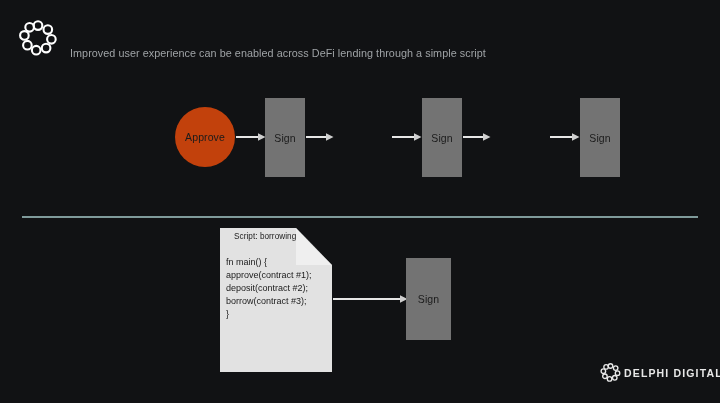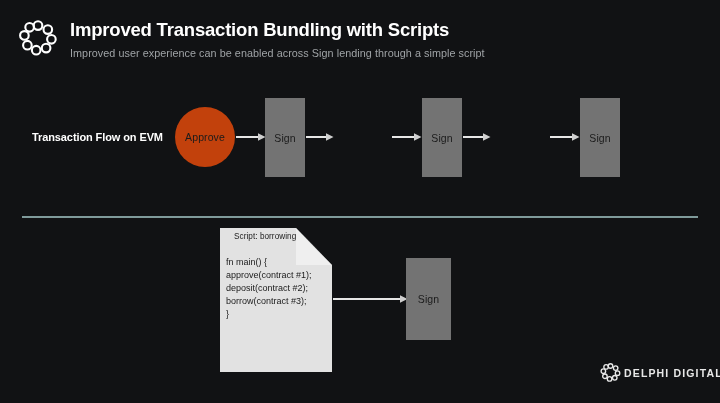--- a/index.html
+++ b/index.html
@@ -164,28 +164,26 @@
           <circle cx="33.4" cy="21.3" r="4.3"></circle>
           <circle cx="28.1" cy="30.1" r="4.3"></circle>
           <circle cx="18.2" cy="32.2" r="4.3"></circle>
           <circle cx="9.4" cy="27.2" r="4.3"></circle>
           <circle cx="6.4" cy="17.4" r="4.3"></circle>
           <circle cx="11.6" cy="9.3" r="4.3"></circle>
         </g>
       </svg>
     </div>
 
-    <div id="title">Improved Transaction Bundling with Scripts</div>
-
-    <div id="subtitle">Improved user experience can be enabled across Sign lending through a simple script</div>
+
+    <div id="subtitle">Improved user experience can be enabled across DeFi lending through a simple script</div>
   </div>
 
   <div id="divider"></div>
 
-  <div class="row-label" id="label-evm">Transaction Flow on EVM</div>
 
   <div class="node node-circle" style="left:175px; top:107px; width:60px; height:60px;">
     <span>Approve</span>
   </div>
 
   <div class="arrow" style="left:236px; top:133px; width:30px;">
     <svg width="30" height="8" viewBox="0 0 30 8">
       <line x1="0" y1="4" x2="23" y2="4" stroke="#e6e6e6" stroke-width="2"></line>
       <polygon points="22,0.2 29.5,4 22,7.8" fill="#cfcfcf"></polygon>
     </svg>

